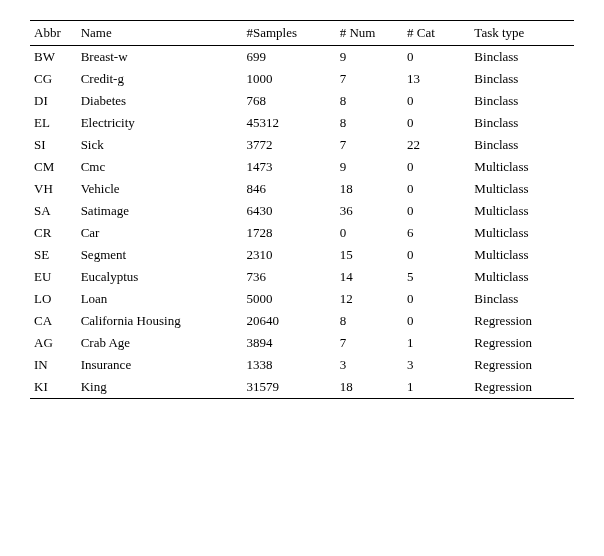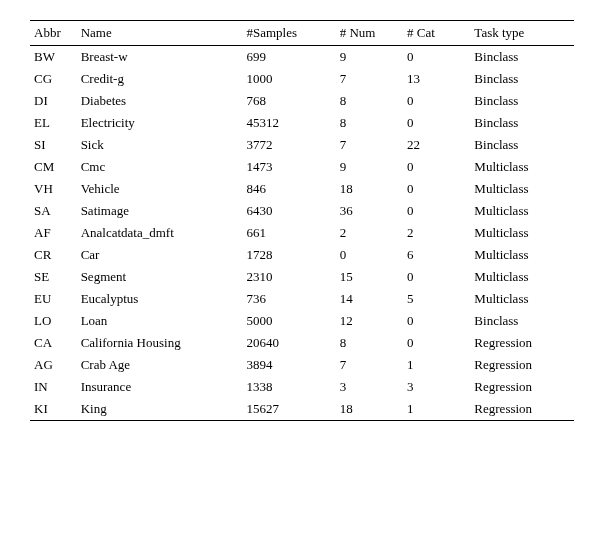--- a/index.html
+++ b/index.html
@@ -114,28 +114,20 @@
       </tr>
       <tr>
         <td class="col-abbr">SA</td>
         <td class="col-name">Satimage</td>
         <td class="col-samples">6430</td>
         <td class="col-num">36</td>
         <td class="col-cat">0</td>
         <td class="col-task">Multiclass</td>
       </tr>
       <tr>
-        <td class="col-abbr">AF</td>
-        <td class="col-name">Analcatdata_dmft</td>
-        <td class="col-samples">661</td>
-        <td class="col-num">2</td>
-        <td class="col-cat">2</td>
-        <td class="col-task">Multiclass</td>
-      </tr>
-      <tr>
         <td class="col-abbr">CR</td>
         <td class="col-name">Car</td>
         <td class="col-samples">1728</td>
         <td class="col-num">0</td>
         <td class="col-cat">6</td>
         <td class="col-task">Multiclass</td>
       </tr>
       <tr>
         <td class="col-abbr">SE</td>
         <td class="col-name">Segment</td>
@@ -180,19 +172,19 @@
         <td class="col-abbr">IN</td>
         <td class="col-name">Insurance</td>
         <td class="col-samples">1338</td>
         <td class="col-num">3</td>
         <td class="col-cat">3</td>
         <td class="col-task">Regression</td>
       </tr>
       <tr>
         <td class="col-abbr">KI</td>
         <td class="col-name">King</td>
-        <td class="col-samples">15627</td>
+        <td class="col-samples">31579</td>
         <td class="col-num">18</td>
         <td class="col-cat">1</td>
         <td class="col-task">Regression</td>
       </tr>
     </tbody>
 </table>
 
 </body></html>

